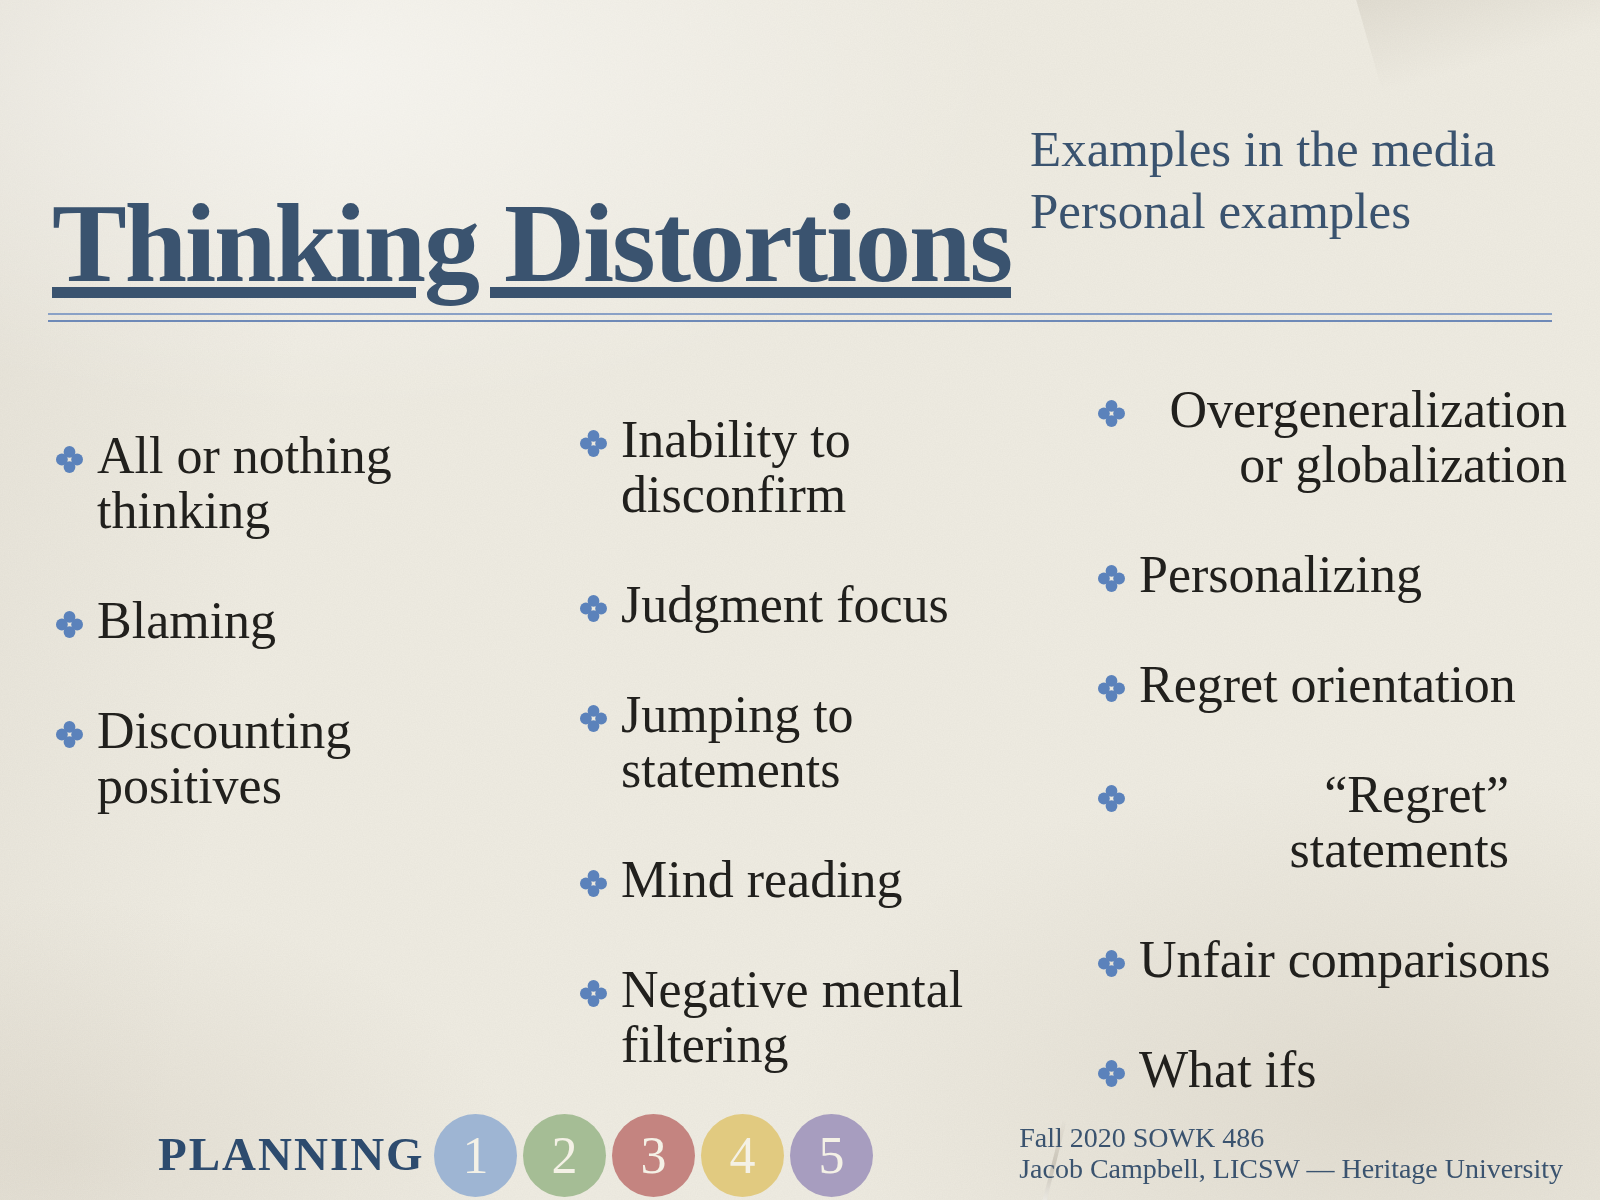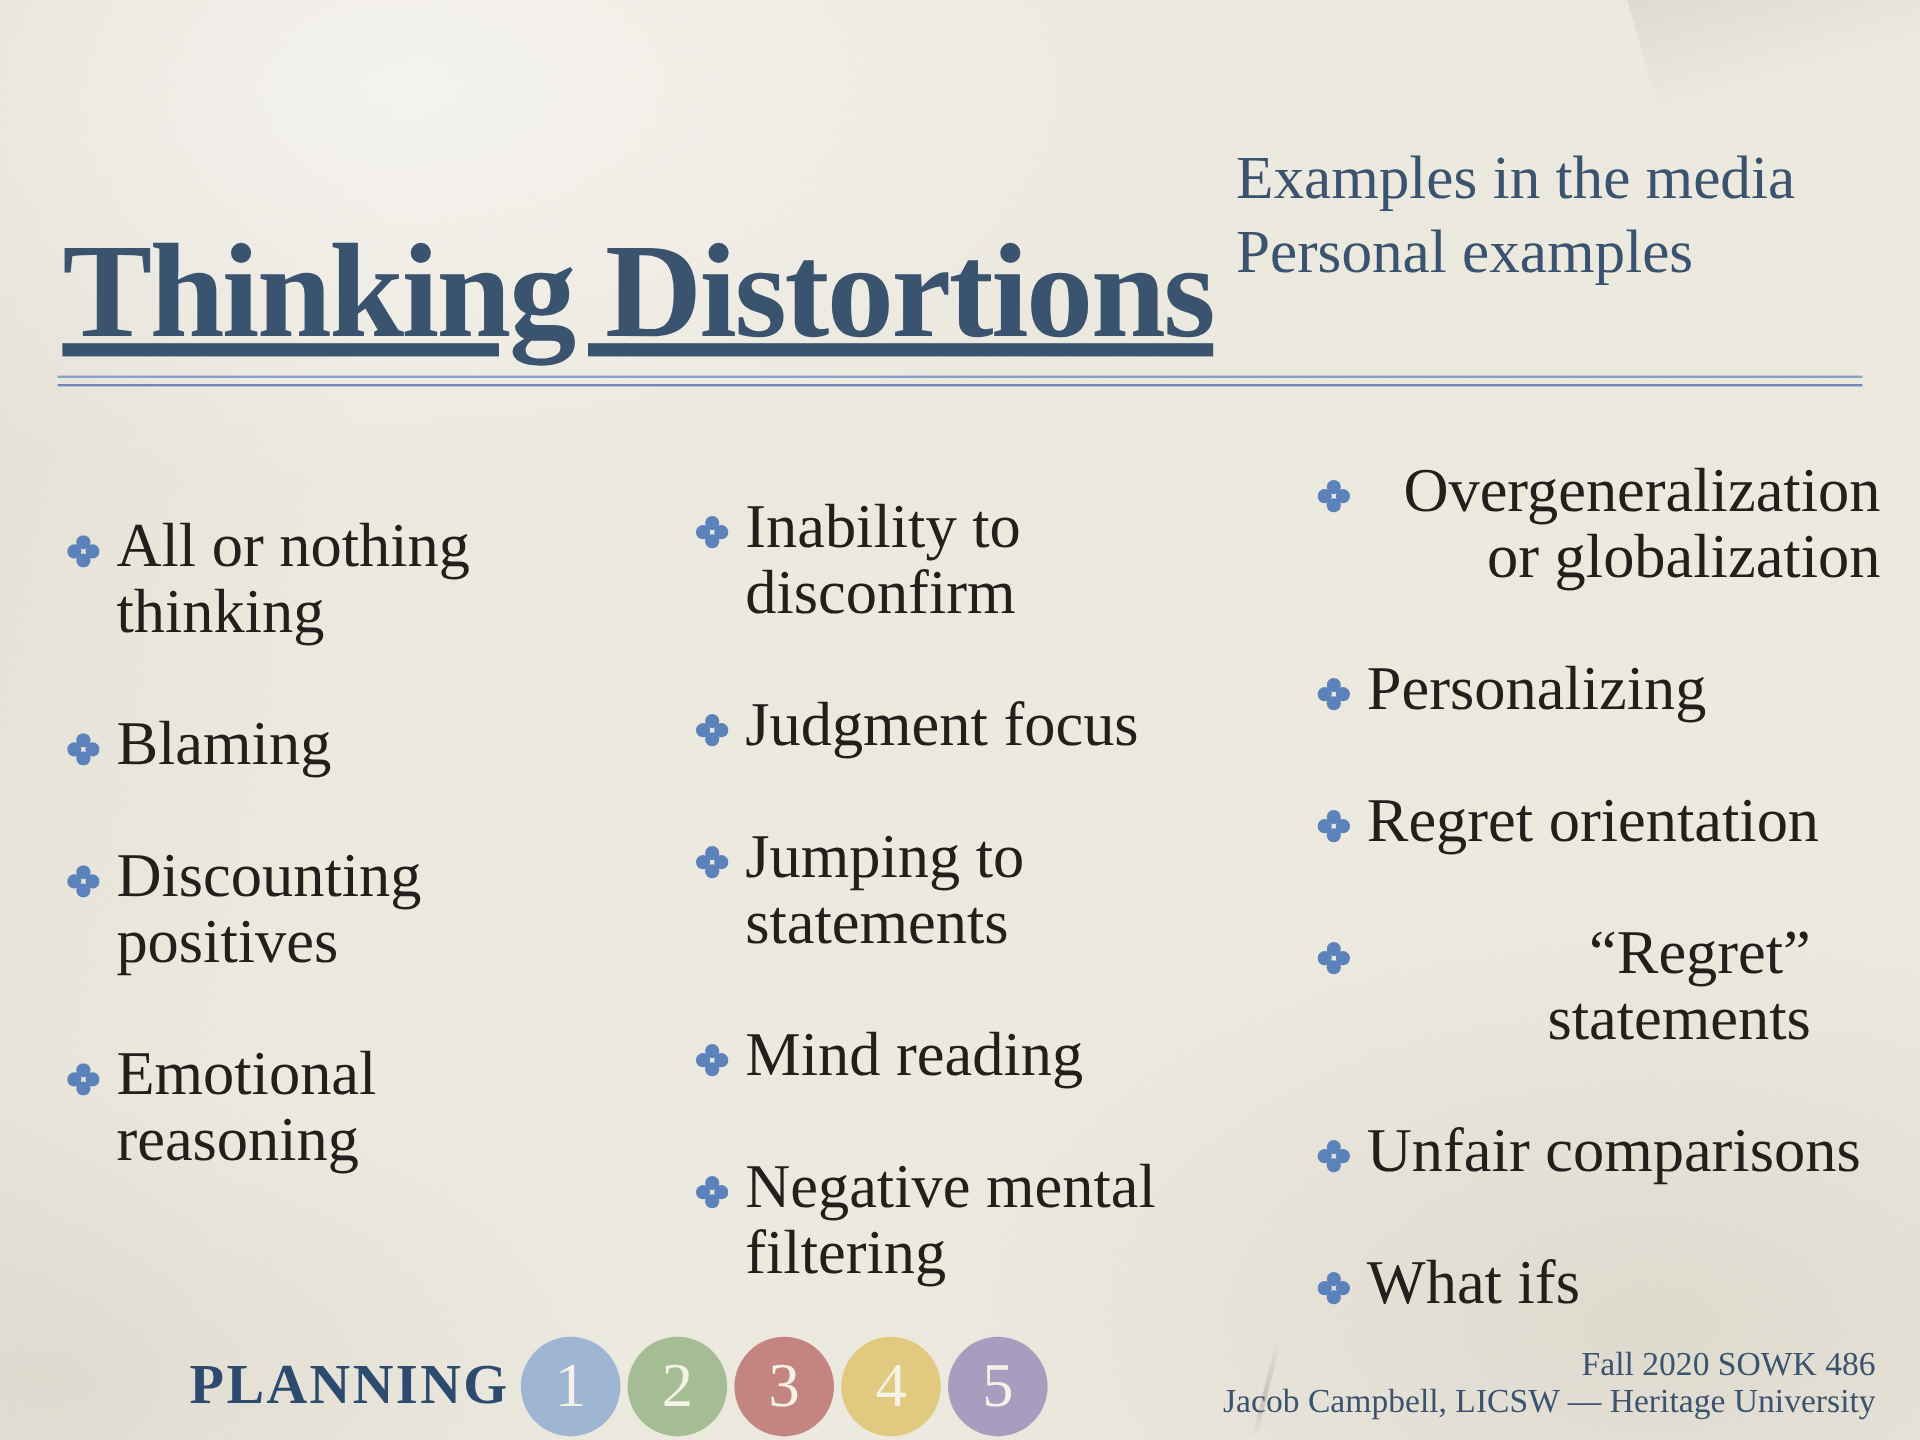--- a/index.html
+++ b/index.html
@@ -63,21 +63,21 @@
     font-size:47px;font-weight:bold;letter-spacing:2px;
     color:var(--footer-label,#2d4b6e);white-space:nowrap;
   }
   .steps{position:absolute;left:434px;top:1114px;display:flex;gap:6px;}
   .step{
     width:83px;height:83px;border-radius:50%;
     display:flex;align-items:center;justify-content:center;
     font-size:52px;color:var(--step-number,#f4f1e6);
   }
   .credits{
-    position:absolute;right:37px;top:1122px;text-align:right;
+    position:absolute;right:37px;top:1122px;
     font-size:28px;line-height:31px;color:var(--credit-text,#3a536f);
   }
 </style>
 </head>
 <body>
 
 <div class="slide">
 
   <svg class="noise" width="1600" height="1200" aria-hidden="true">
     <filter id="paperNoise">
@@ -132,33 +132,20 @@
             <g fill="currentColor">
               <circle cx="13.5" cy="5.9" r="5.9"></circle>
               <circle cx="5.9" cy="13.5" r="5.9"></circle>
               <circle cx="21.1" cy="13.5" r="5.9"></circle>
               <circle cx="13.5" cy="21.1" r="5.9"></circle>
             </g>
           </svg>
         </span>
       <span class="txt">Discounting positives</span>
     </li>
-    <li>
-      <span class="bullet">
-          <svg width="27" height="27" viewBox="0 0 27 27">
-            <g fill="currentColor">
-              <circle cx="13.5" cy="5.9" r="5.9"></circle>
-              <circle cx="5.9" cy="13.5" r="5.9"></circle>
-              <circle cx="21.1" cy="13.5" r="5.9"></circle>
-              <circle cx="13.5" cy="21.1" r="5.9"></circle>
-            </g>
-          </svg>
-        </span>
-      <span class="txt">Emotional reasoning</span>
-    </li>
   </ul>
 
   <ul class="col col2">
     <li>
       <span class="bullet">
           <svg width="27" height="27" viewBox="0 0 27 27">
             <g fill="currentColor">
               <circle cx="13.5" cy="5.9" r="5.9"></circle>
               <circle cx="5.9" cy="13.5" r="5.9"></circle>
               <circle cx="21.1" cy="13.5" r="5.9"></circle>

